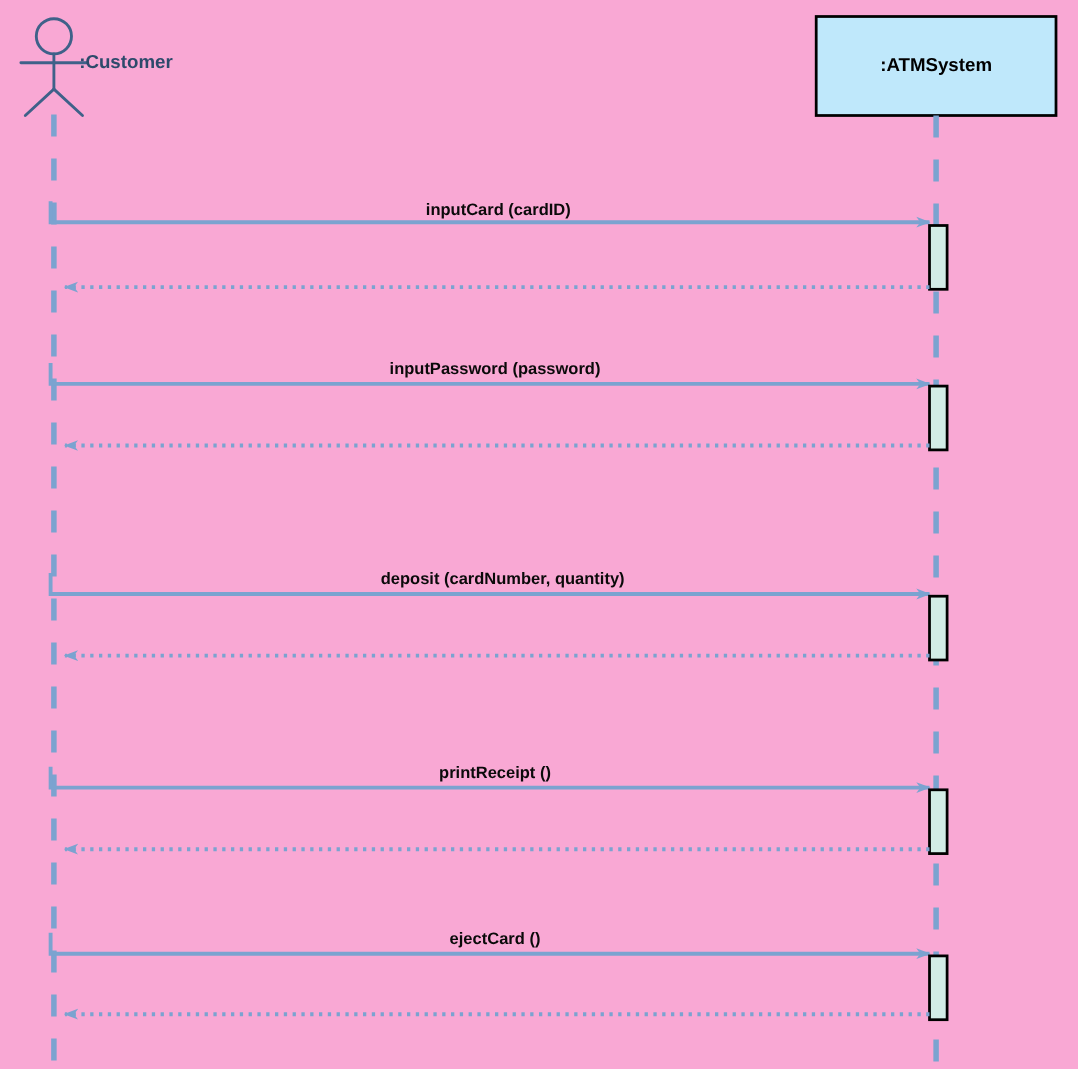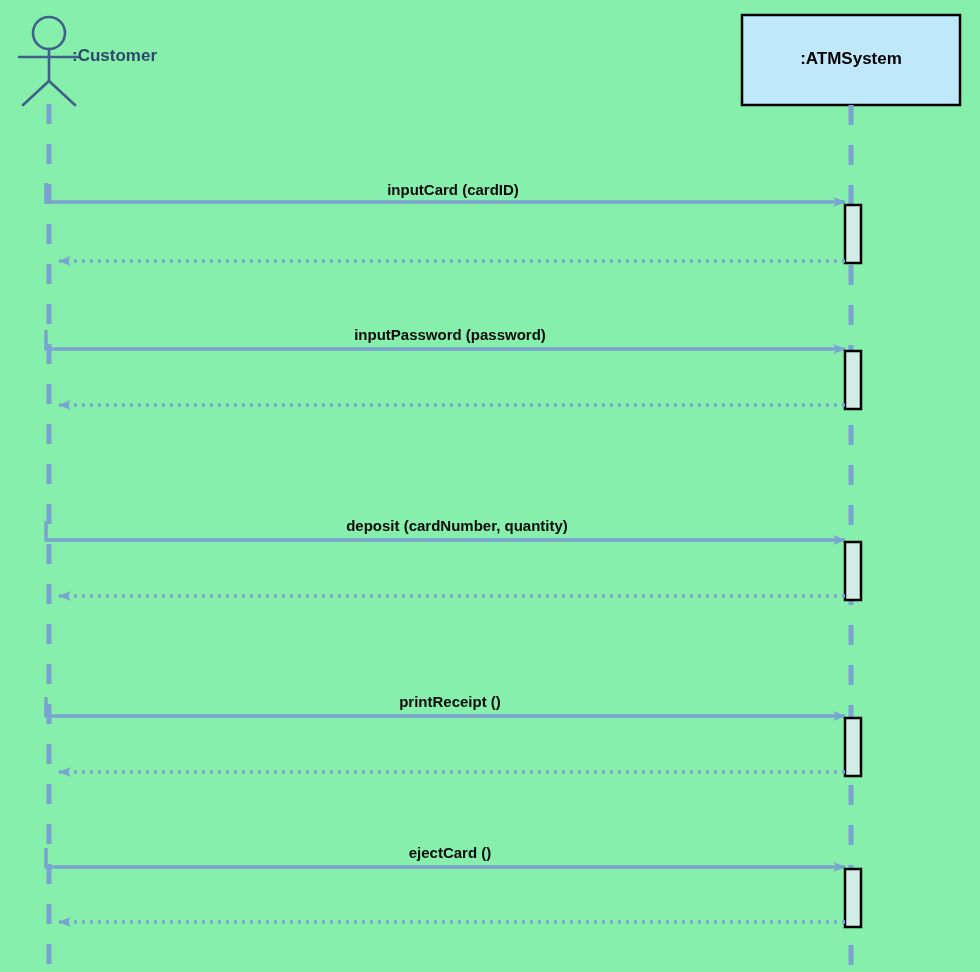--- a/index.html
+++ b/index.html
@@ -7,21 +7,21 @@
     padding: 0;
     background: #ffffff;
   }
   body {
     font-family: "Liberation Sans", sans-serif;
   }
   #diagram-root {
     position: relative;
     width: 980px;
     height: 972px;
-    background: #86efac;
+    background: #f9a8d4;
     overflow: hidden;
   }
   #uml-svg {
     position: absolute;
     top: 0;
     left: 0;
     display: block;
   }
   .actor-label {
     font-family: "Liberation Sans", sans-serif;

